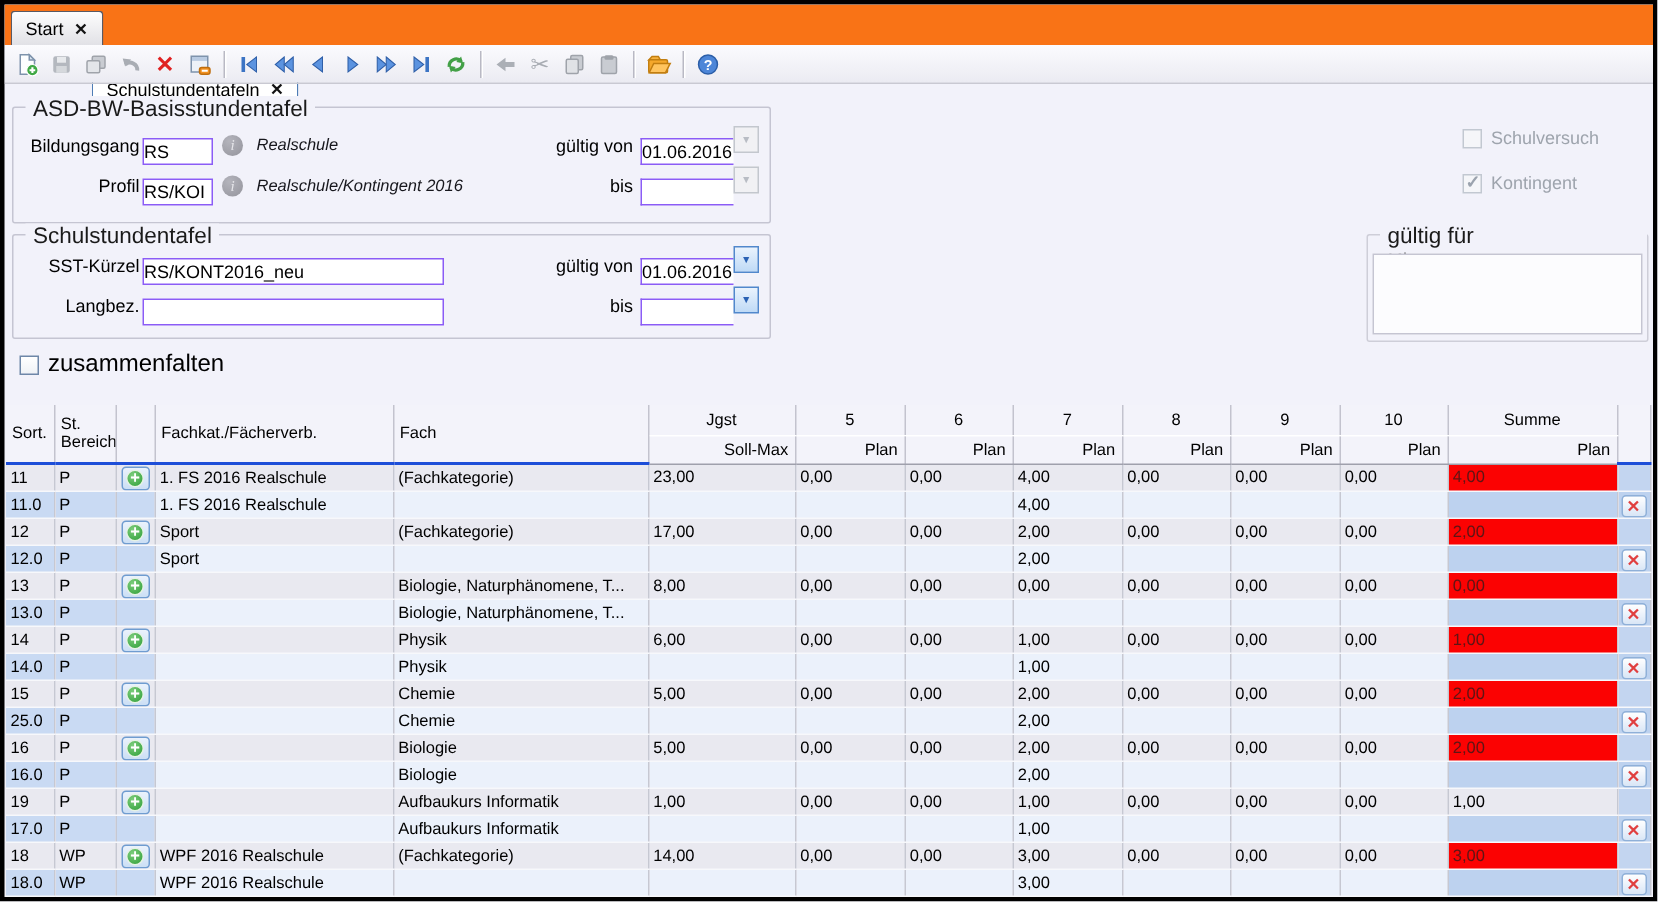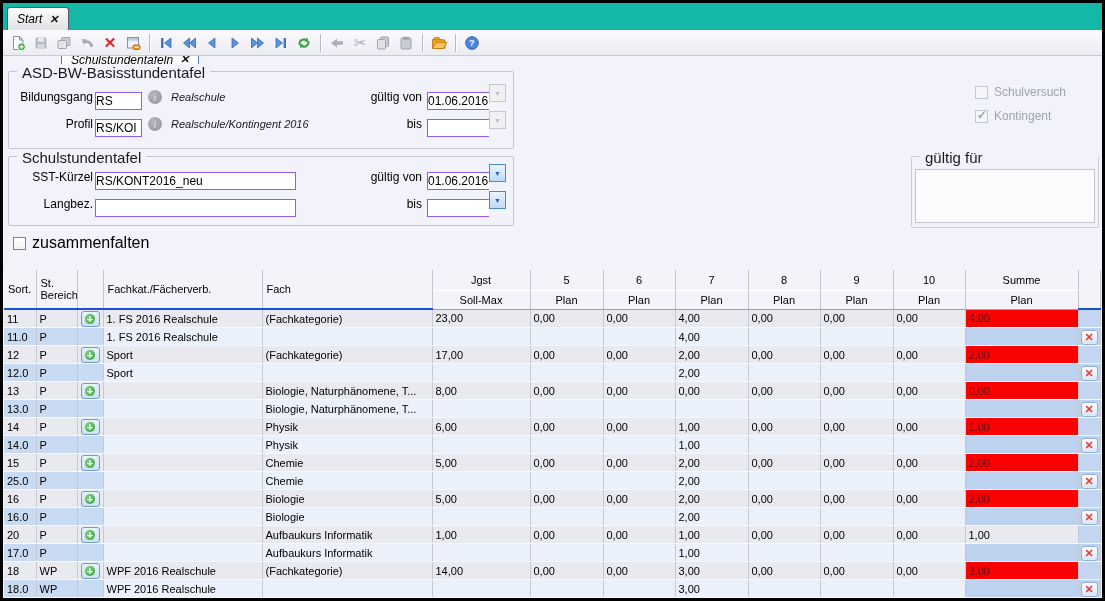--- a/index.html
+++ b/index.html
@@ -1,21 +1,21 @@
 <!DOCTYPE html>
 <html><head>
 <meta charset="utf-8">
 <style>
   * { margin:0; padding:0; box-sizing:border-box; }
   body { font-family:"Liberation Sans", sans-serif; }
   .frame { width:1105px; height:601px; background:#000; padding:3px; }
   .inner { position:relative; width:1099px; height:595px; background:#F2F2FA; overflow:hidden; }
 
   
-  .tabbar { position:absolute; left:0; top:0; width:100%; height:27px; background:#14b8a6;font-style:italic; }
+  .tabbar { position:absolute; left:0; top:0; width:100%; height:27px; background:#f97316; }
   .tab { position:absolute; display:flex; align-items:center; gap:7px; padding:0 9px;
          font-size:12px; color:#000; border:1px solid #5A5A64; border-bottom:none;
          border-radius:3px 3px 0 0; background:linear-gradient(#FDFDFD,#E1E1E6); cursor:default; }
   .tab-start { left:4px; top:4px; height:23px; }
   .tab-active { left:58px; top:1px; height:26px; background:#FFF; border:1px solid #4E7DB5; border-bottom:none;margin-top:42px; }
   .tab-close { font-size:11px; font-weight:bold; color:#111; }
 
   
   .toolbar { position:absolute; left:0; top:27px; width:100%; height:26px;
              background:linear-gradient(#FBFBFE,#EBEBF2); border-bottom:1px solid #C9C9D2;
@@ -58,21 +58,21 @@
   .cblabel-dis { color:#9EA4AD; font-size:12px; }
   .cblabel { color:#000; font-size:16px; }
   .listbox { position:absolute; background:#FCFCFE; border:1px solid #C5C5D2; }
 
   
   .grid { position:absolute; left:1px; top:214px; border-collapse:collapse; table-layout:fixed; width:1096px; }
   .grid td { font-size:11px; white-space:nowrap; overflow:hidden; }
   .grid thead td { background:#F3F3FA; border-right:1px solid #C3C3CE; padding:0 4px; height:20px; }
   .grid thead td.merged { border-bottom:2px solid #1d4ed8; vertical-align:middle; }
   .grid thead tr.h1 td.top { text-align:center; border-bottom:1px solid #FFF; }
-  .grid thead tr.h2 td { border-bottom:1px solid #9FA0AC; height:19px; text-align:center; }
+  .grid thead tr.h2 td { border-bottom:1px solid #9FA0AC; height:19px; text-align:right; }
   .grid tbody td { height:18px; padding:0 3px; border-right:1px solid #C6C8D2; border-bottom:1px solid #F7F8FB; }
   tr.main td { background:#E9E9F0; }
   tr.sub  td { background:#EBF1FB; }
   tr.sub td.c-sort, tr.sub td.c-bereich, tr.sub td.c-plus { background:#C9DAF3; }
   tr.sub td.c-summe { background:#BDD2EF; }
   .grid td.c-del { background:#C3D5F0; padding:0; text-align:center; }
   tr.sub td.c-del { background:#BDD2EF; }
   .grid td.c-summe.red { background:#FB0202; color:#5E1515; }
   .grid td.c-plus { padding:0; text-align:center; }
   .plusbtn { display:inline-flex; width:19px; height:16px; margin-top:1px;
@@ -251,21 +251,21 @@
                 </span>
           </span>
         </span>
       </div>
     </div>
 
     <div class="cbrow" style="left:972px; top:29px;">
       <span class="cb disabled"></span>
       <span class="cblabel-dis">Schulversuch</span>
     </div>
-    <div class="cbrow" style="left:972px; top:53px;">
+    <div class="cbrow" style="left:972px; top:59px;">
       <span class="cb disabled checked"></span>
       <span class="cblabel-dis">Kontingent</span>
     </div>
 
     <div class="group" style="left:5px; top:100px; width:506px; height:70px;">
       <span class="group-label">Schulstundentafel</span>
       <div class="frow" style="top:10px;">
         <span class="flabel">SST-Kürzel</span>
         <input class="tinput in-long" value="RS/KONT2016_neu" style="">
         <span class="rightfield">
@@ -547,21 +547,21 @@
               <td class="c-val"></td>
               <td class="c-val"></td>
               <td class="c-val">2,00</td>
               <td class="c-val"></td>
               <td class="c-val"></td>
               <td class="c-val"></td>
               <td class="c-summe"></td>
               <td class="c-del"><span class="delbtn">✕</span></td>
             </tr>
             <tr class="main">
-              <td class="c-sort">20</td>
+              <td class="c-sort">19</td>
               <td class="c-bereich">P</td>
               <td class="c-plus"><span class="plusbtn">
                   <span class="plusglyph">+</span>
                 </span></td>
               <td class="c-fachkat"></td>
               <td class="c-fach">Aufbaukurs Informatik</td>
               <td class="c-soll">1,00</td>
               <td class="c-val">0,00</td>
               <td class="c-val">0,00</td>
               <td class="c-val">1,00</td>

